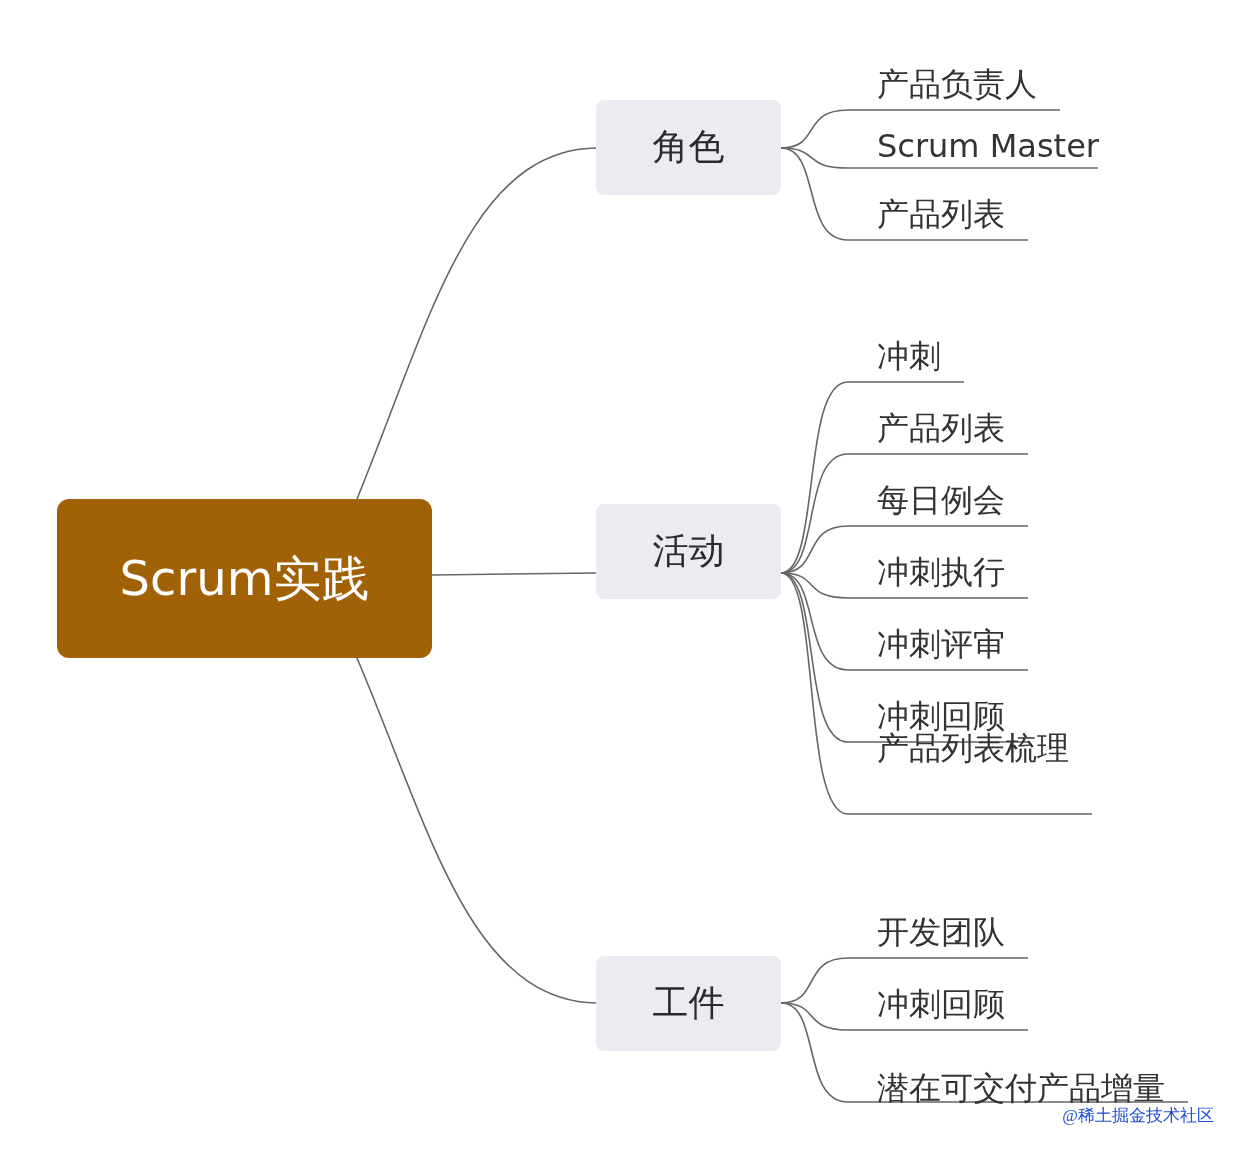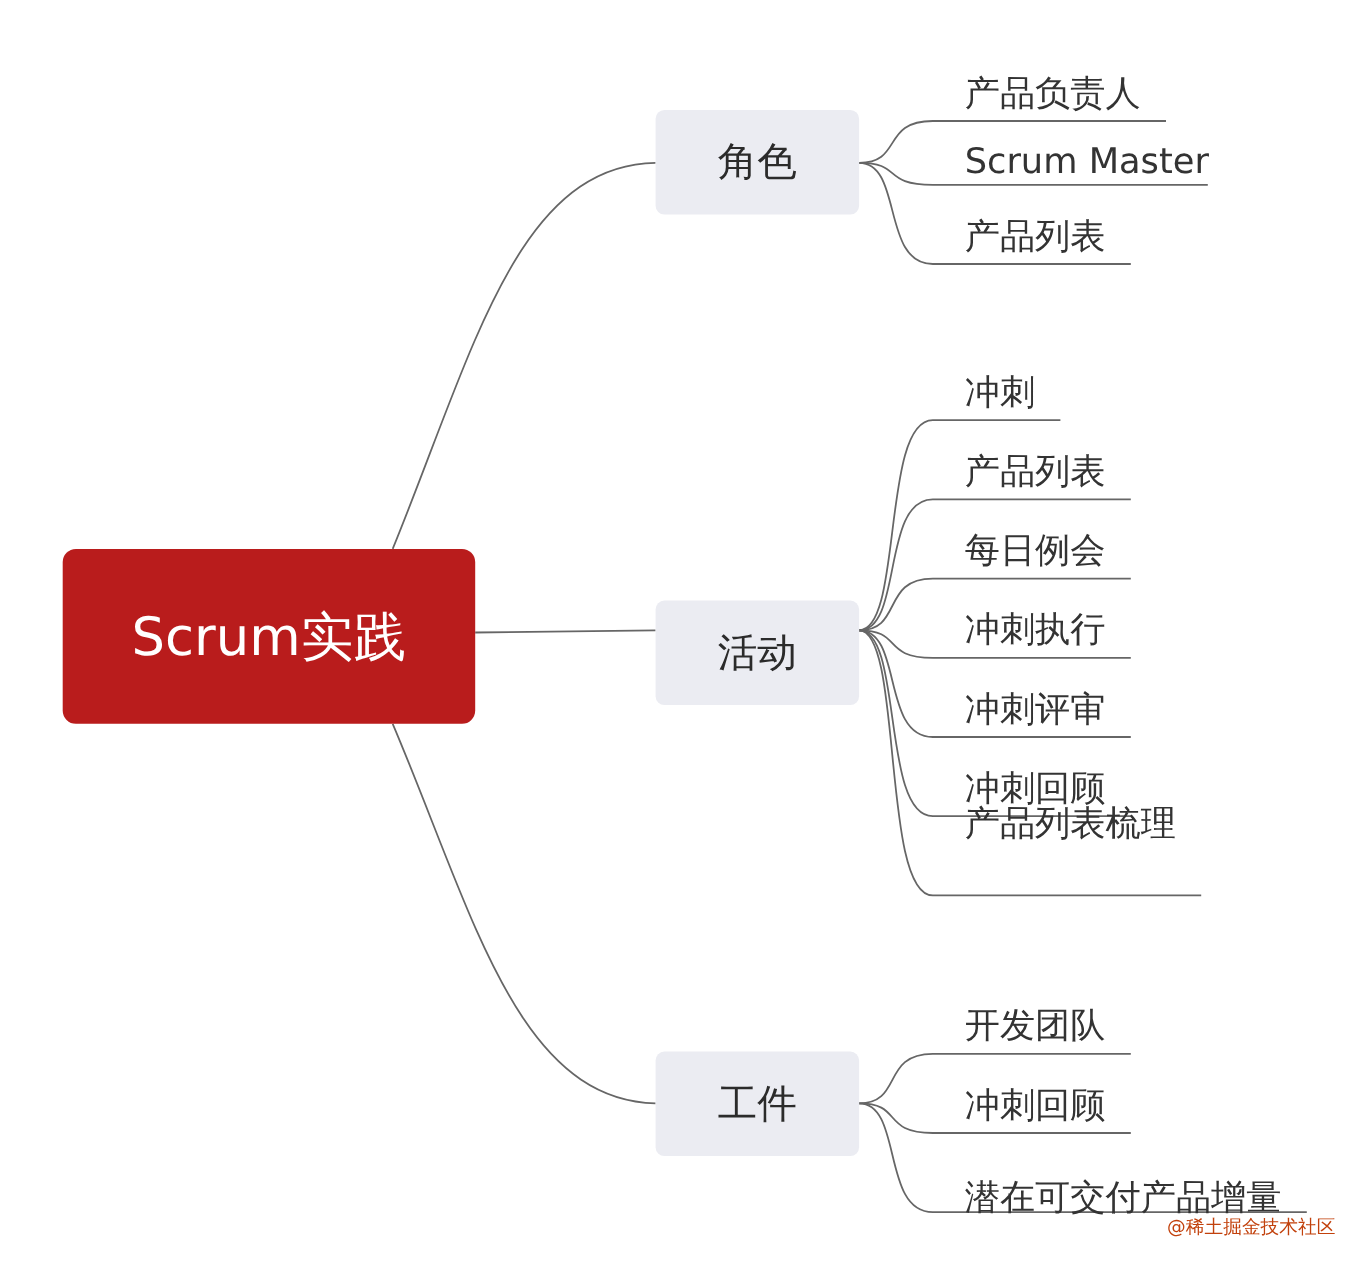--- a/index.html
+++ b/index.html
@@ -1,29 +1,29 @@
 <!DOCTYPE html>
 <html><head>
   <meta charset="utf-8">
   <style>
     html, body { margin: 0; padding: 0; background: #ffffff; }
     body { width: 1244px; height: 1158px; position: relative; overflow: hidden;
            font-family: "DejaVu Sans", "Liberation Sans", sans-serif; }
     svg.links { position: absolute; left: 0; top: 0; width: 1244px; height: 1158px; }
     .root { position: absolute; left: 57px; top: 499px; width: 375px; height: 159px;
-            background: #b91c1c; border-radius: 12px; color: #fff;
+            background: #a16207; border-radius: 12px; color: #fff;
             display: flex; align-items: center; justify-content: center;
             font-size: 48px; }
     .branch { position: absolute; left: 596px; width: 185px; height: 95px;
               background: #ebecf2; border-radius: 8px; color: #2b2b2b;
               display: flex; align-items: center; justify-content: center;
               font-size: 36px; }
     .leaf { position: absolute; left: 877px; font-size: 32px; color: #333;
             white-space: nowrap; line-height: 36px; }
-    .watermark { position: absolute; right: 30px; top: 1104px; font-size: 17px; color: #c2410c; }
+    .watermark { position: absolute; right: 30px; top: 1104px; font-size: 17px; color: #1d4ed8; font-family: Liberation Serif, serif; }
   </style>
 </head>
 <body>
 
 <svg class="links" id="links">
     <path d="M357 499 C 430 320, 470 150, 596 148" fill="none" stroke="#666" stroke-width="1.6"></path>
     <path d="M432 575 L 596 573" fill="none" stroke="#666" stroke-width="1.6"></path>
     <path d="M357 658 C 430 830, 470 1000, 596 1003" fill="none" stroke="#666" stroke-width="1.6"></path>
     <path d="M781 148 C 821 148, 801 110, 848 110 L 1060 110" fill="none" stroke="#666" stroke-width="1.6"></path>
     <path d="M781 148 C 821 148, 801 168, 848 168 L 1098 168" fill="none" stroke="#666" stroke-width="1.6"></path>
@@ -36,21 +36,21 @@
     <path d="M781 573 C 821 573, 801 742, 848 742 L 1028 742" fill="none" stroke="#666" stroke-width="1.6"></path>
     <path d="M781 573 C 821 573, 801 814, 848 814 L 1092 814" fill="none" stroke="#666" stroke-width="1.6"></path>
     <path d="M781 1003 C 821 1003, 801 958, 848 958 L 1028 958" fill="none" stroke="#666" stroke-width="1.6"></path>
     <path d="M781 1003 C 821 1003, 801 1030, 848 1030 L 1028 1030" fill="none" stroke="#666" stroke-width="1.6"></path>
     <path d="M781 1003 C 821 1003, 801 1102, 848 1102 L 1188 1102" fill="none" stroke="#666" stroke-width="1.6"></path>
   </svg>
 
 <div class="root">Scrum实践</div>
 
 <div class="branch" style="top:100px">角色</div>
-<div class="branch" style="top:546px">活动</div>
+<div class="branch" style="top:504px">活动</div>
 <div class="branch" style="top:956px">工件</div>
 
 <div class="leaf" style="top:66px">产品负责人</div>
 <div class="leaf" style="top:128px">Scrum Master</div>
 <div class="leaf" style="top:196px">产品列表</div>
 
 <div class="leaf" style="top:338px">冲刺</div>
 <div class="leaf" style="top:410px">产品列表</div>
 <div class="leaf" style="top:482px">每日例会</div>
 <div class="leaf" style="top:554px">冲刺执行</div>

